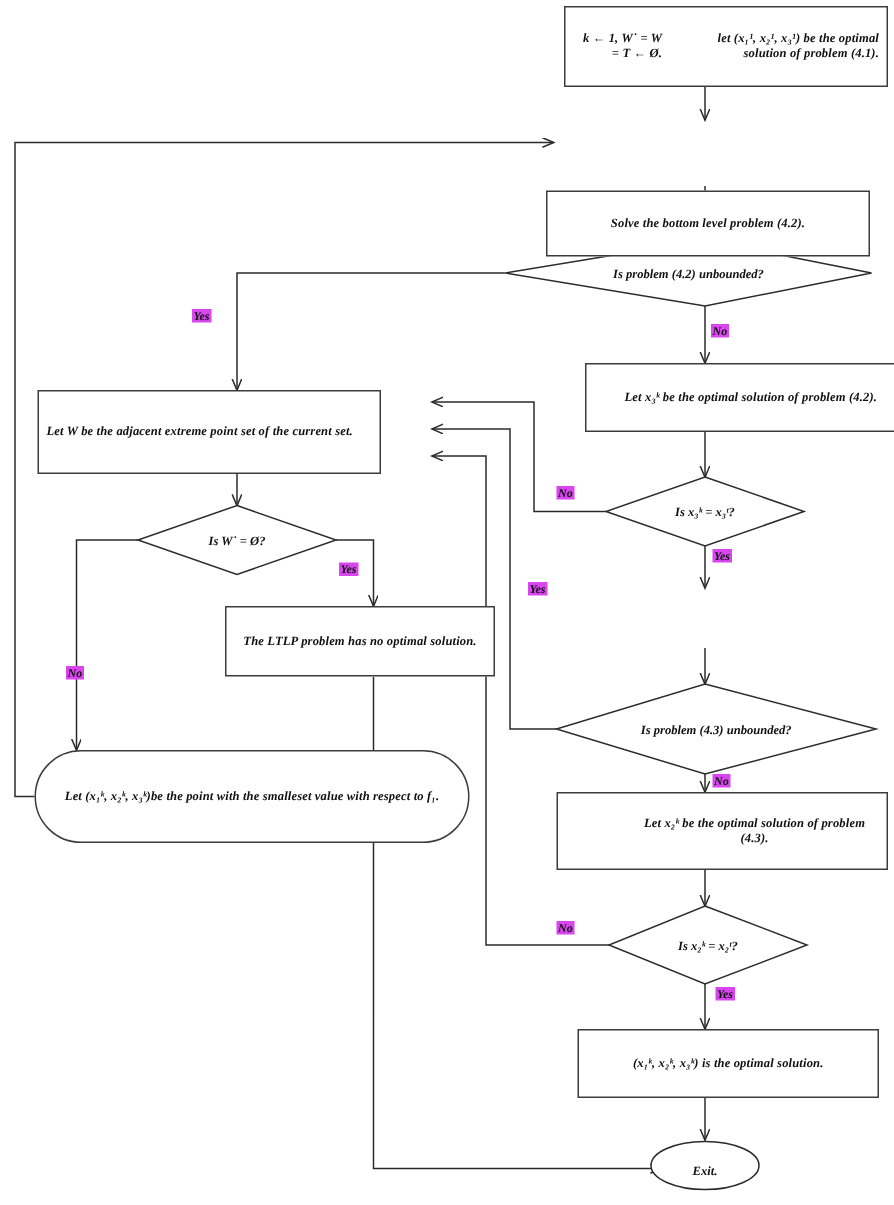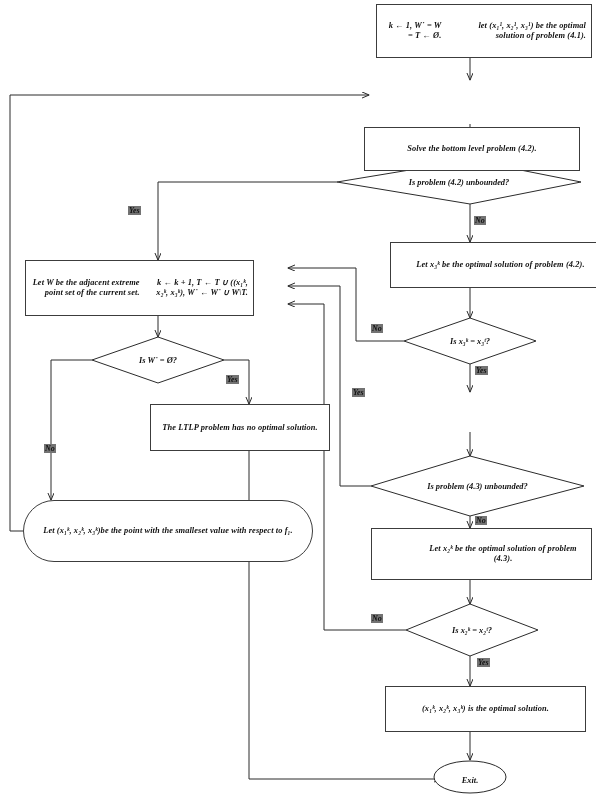--- a/index.html
+++ b/index.html
@@ -14,21 +14,21 @@
   .node.two .inner{display:flex;flex-direction:row;width:100%;text-align:right;}
   .diamond{position:absolute;}
   .diamond .dtxt{position:absolute;left:0;top:0;width:100%;height:100%;display:flex;
                  align-items:center;justify-content:center;font-style:italic;font-weight:bold;
                  font-size:8.4px;color:#101010;text-align:center;}
   .ellipse{position:absolute;}
   .ellipse .etxt{position:absolute;left:0;top:0;width:100%;height:100%;display:flex;
                  align-items:center;justify-content:center;font-style:italic;font-weight:bold;
                  font-size:8.4px;color:#101010;}
   .elabel{position:absolute;font-style:italic;font-weight:bold;font-size:8px;color:#101010;
-          background:#737373;padding:0 1px;}
+          background:#d946ef;padding:0 1px;}
 </style>
 </head>
 <body>
 
 <div id="canvas">
 
   <svg class="wires" viewBox="0 0 596 803" xmlns="http://www.w3.org/2000/svg">
     <defs>
       <marker id="ah" markerWidth="9" markerHeight="9" refX="7.4" refY="3.2" orient="auto" markerUnits="userSpaceOnUse">
         <path d="M0,0 L7.6,3.2 L0,6.4" fill="none" stroke="#2b2b2b" stroke-width="1"></path>
@@ -124,21 +124,20 @@
     <div class="txt">(x₁ᵏ, x₂ᵏ, x₃ᵏ) is the optimal solution.</div>
   </div>
 
   <div class="ellipse" style="left:434px;top:761px;width:72px;height:38px;">
     <div class="etxt">Exit.</div>
   </div>
 
   <div class="node box two" style="left:25px;top:260px;width:229px;height:56px;">
     <div class="inner">
       <div class="txt">Let W be the adjacent extreme point set of the current set.</div>
-      <div class="txt">k ← k + 1, T ← T ∪ ((x₁ᵏ, x₂ᵏ, x₃ᵏ), W˙ ← W˙ ∪ W\T.</div>
     </div>
   </div>
 
   <div class="diamond" style="left:92px;top:337px;width:132px;height:46px;">
     <div class="dtxt">Is W˙ = Ø?</div>
   </div>
 
   <div class="node box" style="left:150px;top:404px;width:180px;height:47px;">
     <div class="txt">The LTLP problem has no optimal solution.</div>
   </div>

